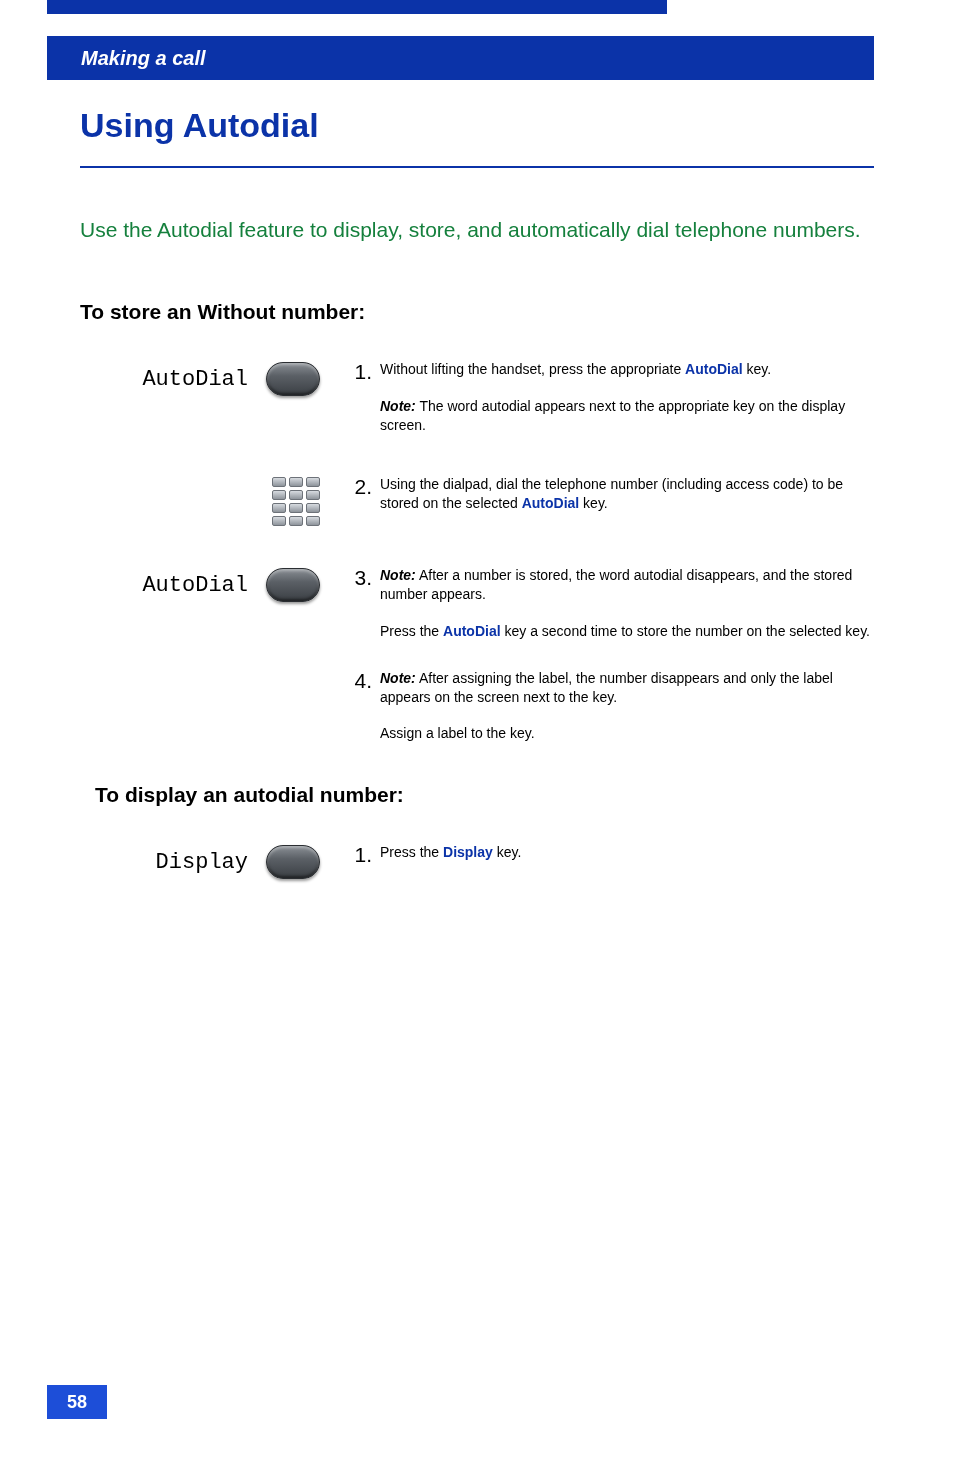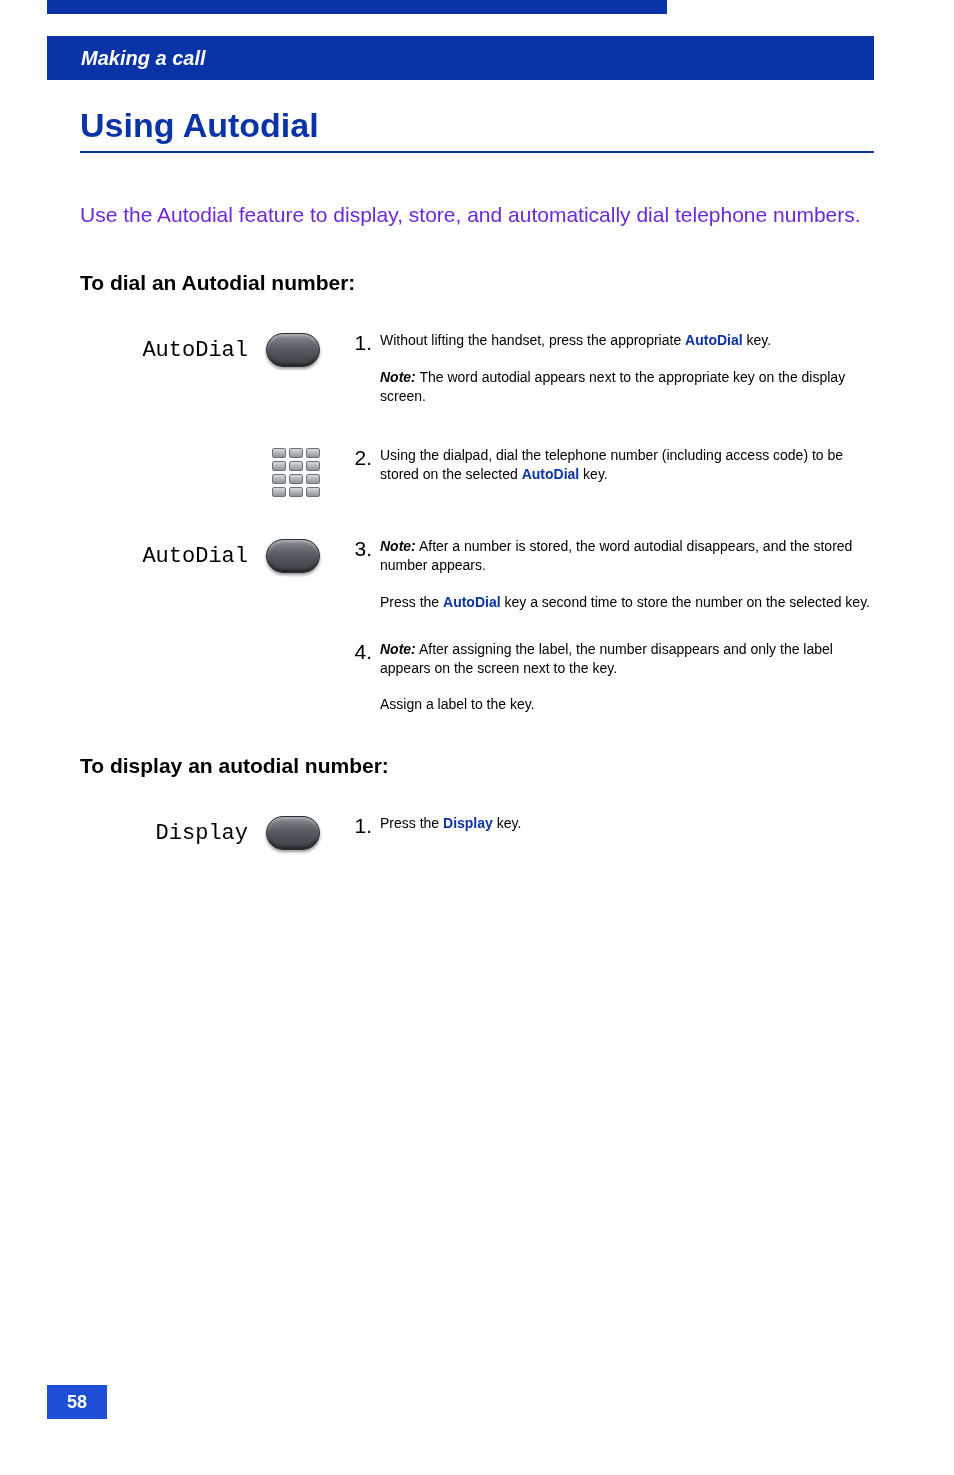--- a/index.html
+++ b/index.html
@@ -2,22 +2,22 @@
 <html><head>
 <meta charset="utf-8">
 <style>
   * { box-sizing: border-box; margin: 0; padding: 0; }
   html, body { width: 954px; height: 1475px; background: #ffffff; font-family: Arial, Helvetica, sans-serif; }
   .page { position: relative; width: 954px; height: 1451px; border-radius: 21px; }
   .top-bar { position: absolute; top: 0; left: 47px; width: 620px; height: 14px; background: #0b33a8; }
   .header-band { position: absolute; top: 36px; left: 47px; right: 80px; height: 44px; background: #0b33a8; display: flex; align-items: center; padding-left: 34px; }
   .header-band span { color: #fff; font-weight: bold; font-size: 20px; font-style: italic; font-family: "Segoe UI", Arial, sans-serif; }
   .content { position: absolute; top: 106px; left: 80px; right: 80px; }
-  .h1 { color: #0b33a8; font-size: 34px; font-weight: bold; font-family: "Segoe UI", Arial, sans-serif; border-bottom: 2px solid #0b33a8; padding-bottom: 6px; margin-bottom: 48px; }
-  .intro { font-size: 21px; line-height: 1.35; margin-bottom: 42px; color: #6d28d9; }
+  .h1 { color: #0b33a8; font-size: 34px; font-weight: bold; font-family: "Segoe UI", Arial, sans-serif; border-bottom: 2px solid #0b33a8; padding-bottom: 21px; margin-bottom: 48px; }
+  .intro { font-size: 21px; line-height: 1.35; margin-bottom: 56px; color: #15803d; }
   .subhead { font-size: 21px; font-weight: bold; margin-bottom: 36px; }
   .row { display: flex; margin-bottom: 40px; }
   .left-col { width: 270px; flex-shrink: 0; display: flex; align-items: flex-start; justify-content: flex-end; padding-right: 30px; padding-top: 2px; }
   .key-img { display: flex; align-items: center; gap: 18px; }
   .lcd-label { font-family: "Courier New", monospace; font-size: 22px; letter-spacing: 0px; color: #000; }
   .soft-key { width: 54px; height: 34px; border-radius: 17px; background: linear-gradient(to bottom, #8a8f95 0%, #5b6066 40%, #3b3f44 100%); box-shadow: inset 0 2px 3px rgba(255,255,255,0.35), inset 0 -2px 3px rgba(0,0,0,0.5), 0 2px 3px rgba(0,0,0,0.4); border: 1px solid #2b2e32; }
   .dialpad { display: grid; grid-template-columns: repeat(3, 14px); grid-template-rows: repeat(4, 10px); gap: 3px; }
   .dialpad .k { background: linear-gradient(to bottom, #d7dbe0, #8e949b); border: 1px solid #6d7279; border-radius: 2px; }
   .num-col { width: 30px; flex-shrink: 0; font-size: 21px; text-align: right; padding-right: 8px; }
   .text-col { flex: 1; font-size: 14px; line-height: 1.35; }
@@ -34,21 +34,21 @@
 <div class="page">
   <div class="top-bar"></div>
   <div class="header-band">
     <span>Making a call</span>
   </div>
 
   <div class="content">
     <div class="h1">Using Autodial</div>
     <p class="intro">Use the Autodial feature to display, store, and automatically dial telephone numbers.</p>
 
-    <p class="subhead">To dial an Autodial number:</p>
+    <p class="subhead">To store an Without number:</p>
 
     <div class="row">
       <div class="left-col">
         <div class="key-img">
           <span class="lcd-label">AutoDial</span>
           <div class="soft-key"></div>
         </div>
       </div>
       <div class="num-col">1.</div>
       <div class="text-col">
@@ -96,21 +96,21 @@
 
     <div class="row">
       <div class="left-col"></div>
       <div class="num-col">4.</div>
       <div class="text-col">
         <p><span class="note-label">Note:</span><span> After assigning the label, the number disappears and only the label appears on the screen next to the key.</span></p>
         <p><span>Assign a label to the key.</span></p>
       </div>
     </div>
 
-    <p class="subhead" style="margin-top:18px;">To display an autodial number:</p>
+    <p class="subhead" style="margin-top:18px;margin-left:15px;">To display an autodial number:</p>
 
     <div class="row">
       <div class="left-col">
         <div class="key-img">
           <span class="lcd-label">Display</span>
           <div class="soft-key"></div>
         </div>
       </div>
       <div class="num-col">1.</div>
       <div class="text-col">

